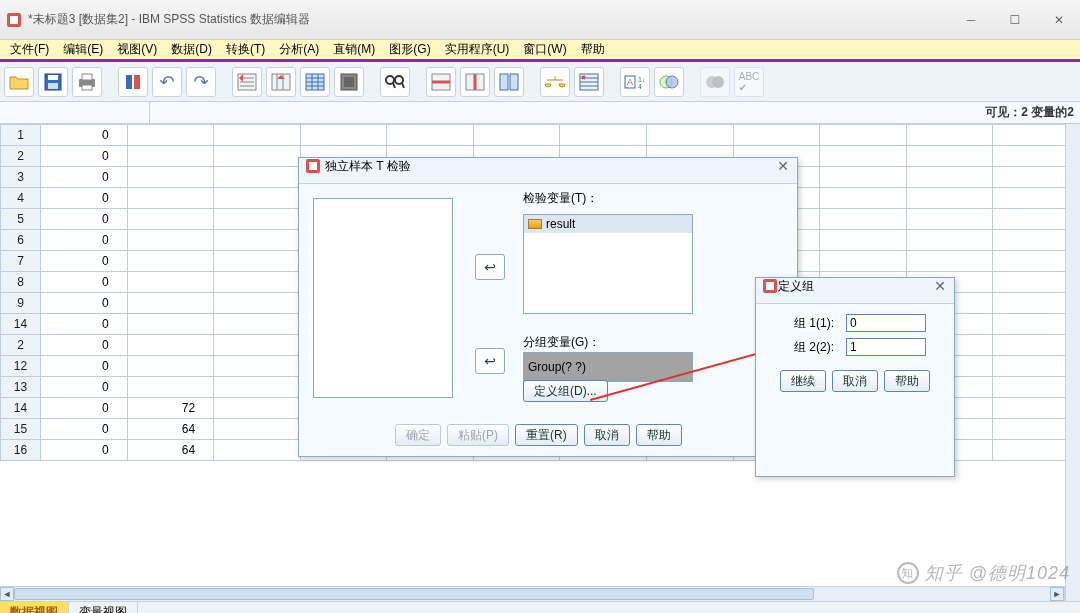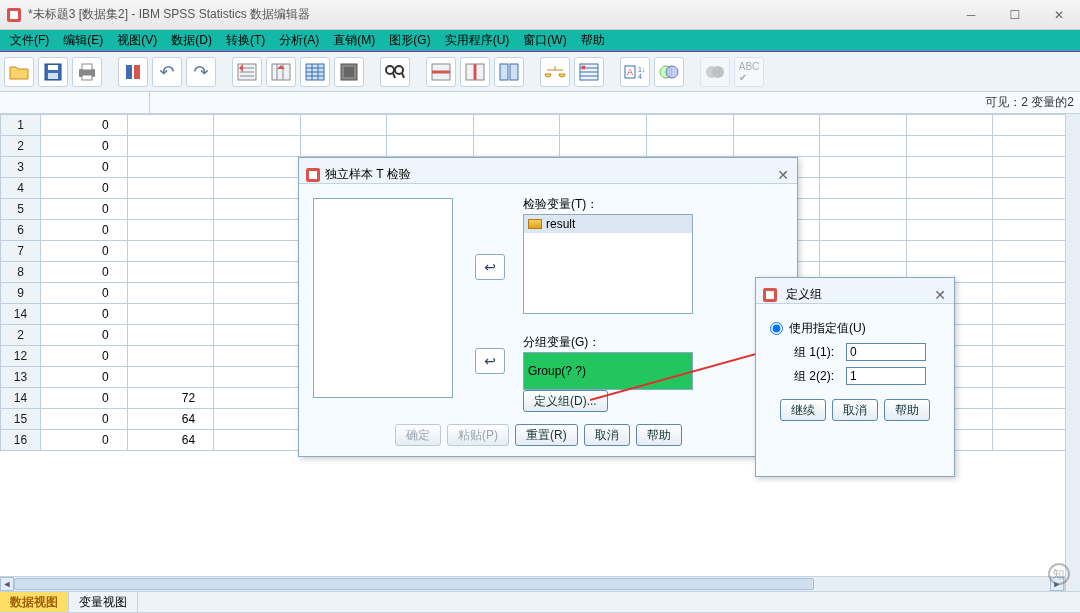--- a/index.html
+++ b/index.html
@@ -1,64 +1,64 @@
 <!DOCTYPE html>
 <html><head>
 <meta charset="utf-8">
 <style>
   * { box-sizing: border-box; margin: 0; padding: 0; }
   body { font-family: "Microsoft YaHei", Arial, sans-serif; font-size: 12px; background: #fff; width: 1080px; height: 613px; overflow: hidden; position: relative; }
-  .titlebar { height: 30px; background: linear-gradient(#f5f5f5, #e8e8e8); border-bottom: 1px solid #ccc; display: flex; align-items: center; padding: 0 6px; }
+  .titlebar { height: 40px; background: linear-gradient(#f5f5f5, #e8e8e8); border-bottom: 1px solid #ccc; display: flex; align-items: center; padding: 0 6px; }
   .titlebar .icon { width: 16px; height: 16px; margin-right: 6px; }
   .titlebar .title { flex: 1; color: #555; }
   .titlebar-btns { display: flex; gap: 14px; color: #666; }
   .titlebar-btns span { width: 30px; text-align: center; }
-  .menubar { height: 22px; border-bottom: 1px solid #a21caf; display: flex; align-items: center; padding: 0 4px; gap: 2px; background: #14b8a6; }
+  .menubar { height: 22px; border-bottom: 3px solid #a21caf; display: flex; align-items: center; padding: 0 4px; gap: 2px; background: #fef9c3; }
   .menubar .mi { padding: 2px 6px; cursor: default; }
   .toolbar { height: 40px; border-bottom: 1px solid #c5d3e0; background: #eef3f8; display: flex; align-items: center; padding: 0 4px; gap: 4px; }
   .tb-btn { width: 30px; height: 30px; background: #fff; border: 1px solid #c5d3e0; border-radius: 3px; display: flex; align-items: center; justify-content: center; }
   .infobar { height: 22px; border-bottom: 1px solid #c5d3e0; background: #f7fbff; display: flex; align-items: center; }
   .infobar .leftcell { width: 150px; height: 100%; border-right: 1px solid #c5d3e0; }
-  .infobar .right { margin-left: auto; padding-right: 6px; color: #333; }
+  .infobar .right { margin-left: auto; padding-right: 6px; color: #333; font-weight: bold; }
   .grid-wrap { position: relative; height: 477px; overflow: hidden; background: #fff; }
   table.grid { border-collapse: collapse; table-layout: fixed; width: 1080px; }
   table.grid th, table.grid td { border: 1px solid #c0cddb; height: 21px; font-weight: normal; text-align: center; background: #fff; }
   table.grid th { background: #eef3f8; color: #1a1a1a; }
   table.grid th.rowhdr { background: #eef3f8; width: 40px; }
   table.grid td.num { text-align: right; padding-right: 18px; }
   .scroll-h { position: absolute; left: 0; right: 15px; bottom: 0; height: 15px; background: #e8eef5; border-top:1px solid #c5d3e0; border-right:1px solid #c5d3e0;}
   .scroll-h .thumb { position:absolute; left:14px; top:1px; width: 800px; height: 12px; background: #cfe0f0; border:1px solid #a8c0d8; border-radius:2px;}
   .scroll-h .arrow { position:absolute; top:0; width:14px; height:14px; background:#e0ecf6; border:1px solid #a8c0d8; text-align:center; line-height:12px; font-size:9px; color:#556;}
   .scroll-v { position:absolute; right:0; top:0; bottom:0; width:15px; background:#e8eef5; border-left:1px solid #c5d3e0;}
   .tabbar { height: 22px; background: #eef3f8; border-top:1px solid #c5d3e0; border-bottom:1px solid #c5d3e0; display:flex;}
   .tabbar .tab { padding: 2px 10px; border-right:1px solid #c5d3e0; background:#eef3f8;}
   .tabbar .tab.active { background: #ffde66; color:#a16207; font-weight:bold;}
   .statusbar { height: 22px; background: #f4f4f4; border-top: 1px solid #d0d0d0; display:flex; align-items:center;}
   .statusbar .pane { border-right:1px solid #ccc; padding:0 8px; height:100%; display:flex; align-items:center;}
   .statusbar .pane.flex { flex:1; }
 
   
   .dlg { position: absolute; background: #f6fbff; border: 1px solid #8ba8c4; box-shadow: 2px 2px 6px rgba(0,0,0,.2); }
-  .dlg .dlg-title { height: 26px; background: #eef5fc; border-bottom: 1px solid #c5d3e0; display:flex; align-items:flex-end; padding: 0 6px; }
+  .dlg .dlg-title { height: 26px; background: #eef5fc; border-bottom: 1px solid #c5d3e0; display:flex; align-items:flex-start; padding: 0 6px; }
   .dlg .dlg-title .t { flex:1; }
   .dlg .close { width:16px; text-align:center; color:#666; font-size:14px;}
   .dlg .body { padding: 10px 14px; }
   .dlg1 { left: 298px; top: 157px; width: 500px; height: 300px; }
   .dlg1 .listbox, .dlg1 .listbox2, .dlg1 .groupbox { background:#fff; border:1px solid #8ba8c4; }
   .dlg1 .listbox { position:absolute; left:14px; top:40px; width:140px; height:200px; }
-  .dlg1 .lbl-test { position:absolute; left:224px; top:38px; }
+  .dlg1 .lbl-test { position:absolute; left:224px; top:32px; }
   .dlg1 .listbox2 { position:absolute; left:224px; top:56px; width:170px; height:100px; }
   .dlg1 .listbox2 .item { padding:2px 4px; background:#dce7f3; display:flex; align-items:center; gap:4px;}
   .dlg1 .ruler { width:14px; height:10px; background:linear-gradient(#f6d05a,#e0a020); border:1px solid #b07b10;}
   .dlg1 .arrowbtn { position:absolute; width:30px; height:26px; background:#fff; border:1px solid #8ba8c4; border-radius:3px; display:flex; align-items:center; justify-content:center; color:#2a3f6a; font-size:14px;}
   .dlg1 .arrow1 { left:176px; top:96px; }
   .dlg1 .arrow2 { left:176px; top:190px; }
   .dlg1 .lbl-group { position:absolute; left:224px; top:176px; }
-  .dlg1 .groupbox { position:absolute; left:224px; top:194px; width:170px; height:38px; display:flex; align-items:center; padding:0 4px; background:#22c55e;}
-  .dlg1 .defbtn { position:absolute; left:224px; top:232px;text-align:center; }
+  .dlg1 .groupbox { position:absolute; left:224px; top:194px; width:170px; height:30px; display:flex; align-items:center; padding:0 4px; background:#a3a3a3;}
+  .dlg1 .defbtn { position:absolute; left:224px; top:222px;text-align:center; }
   .dlg1 .sidebtns { position:absolute; right:10px; top:38px; display:flex; flex-direction:column; gap:6px; }
   .dlg1 .bottombtns { position:absolute; left:96px; bottom:10px; display:flex; gap:6px; }
   button.spss { background: linear-gradient(#ffffff,#e4ecf4); border:1px solid #5b87b4; border-radius:3px; padding: 2px 10px; height:22px; font-size:12px; color:#133; }
   button.spss:disabled { color:#9aa6b2; border-color:#bccad8; }
 
   .dlg2 { left: 755px; top: 277px; width: 200px; height: 200px; }
   .dlg2 .row { display:flex; align-items:center; margin: 6px 0; gap:6px; }
   .dlg2 input[type=text] { width: 80px; height:18px; border:1px solid #5b87b4; padding:0 3px; font-size:12px; }
   .dlg2 .subrow { margin-left: 24px; display:flex; align-items:center; gap:6px; margin-bottom:6px;}
   .dlg2 .bottom { display:flex; justify-content:center; gap:6px; margin-top:14px;}
@@ -533,39 +533,36 @@
     </defs>
   <line x1="0" y1="60" x2="195" y2="6" stroke="#e03030" stroke-width="2" marker-end="url(#ah)"></line>
 </svg>
 
 <div class="dlg dlg2">
   <div class="dlg-title">
     <svg width="16" height="16">
         <rect x="1" y="1" width="14" height="14" rx="2" fill="#d9534f"></rect>
         <rect x="4" y="4" width="8" height="8" fill="#fff"></rect>
       </svg>
-    <span class="t" style="margin-left:8px">定义组</span>
+    <span class="t" style="margin-left:0">定义组</span>
     <span class="close">✕</span>
   </div>
   <div class="body">
-    <div class="row">
-      <input type="radio" checked="" style="">
-      <span>使用指定值(U)</span>
-    </div>
     <div class="subrow">
       <span style="width:46px">组 1(1):</span>
       <input type="text" value="0" style="">
     </div>
     <div class="subrow">
       <span style="width:46px">组 2(2):</span>
       <input type="text" value="1" style="">
     </div>
     <div class="bottom">
       <button class="spss"><span>继续</span></button>
       <button class="spss"><span>取消</span></button>
       <button class="spss"><span>帮助</span></button>
     </div>
   </div>
 </div>
 
 <div class="watermark">
   <span class="logo">知</span>
+  <span>知乎 @德明1024</span>
 </div>
 
 </body></html>

